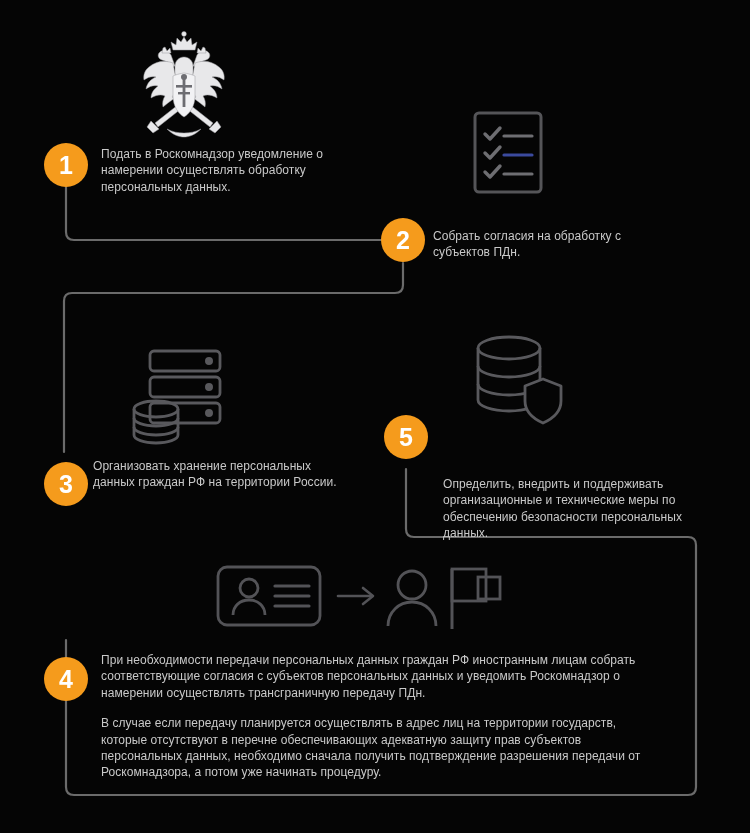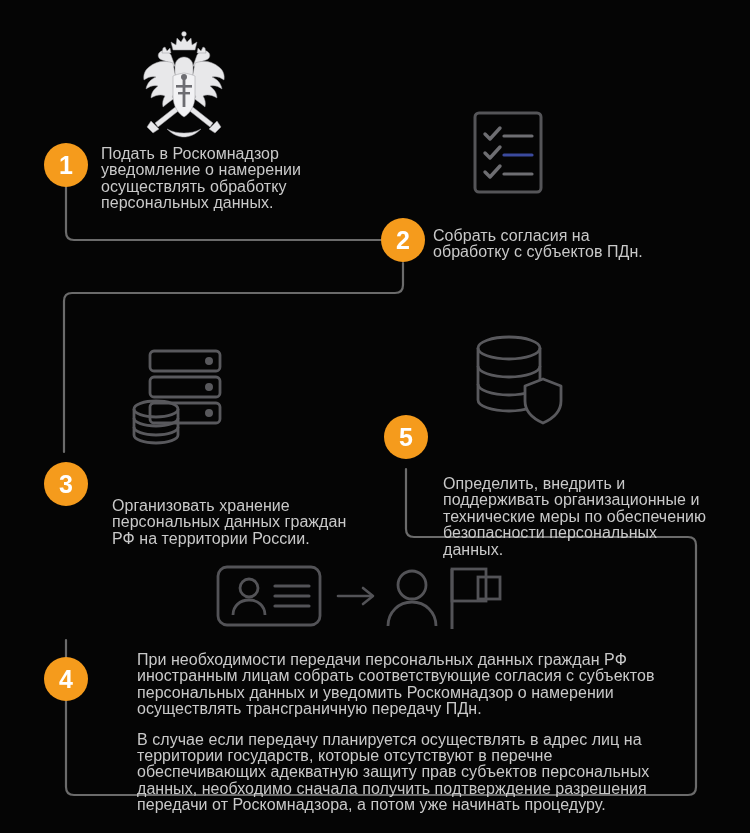--- a/index.html
+++ b/index.html
@@ -14,21 +14,21 @@
   svg.connectors { position:absolute; left:0; top:0; width:750px; height:833px; }
 
   .step-num {
     position:absolute; width:44px; height:44px; border-radius:50%;
     background:#F59B1C; color:#fff;
     display:flex; align-items:center; justify-content:center;
     font-size:25px; font-weight:bold; line-height:1;
     z-index:5; user-select:none;
   }
   .step-text {
-    position:absolute; color:#c9c9c9; font-size:16px; line-height:16.4px;
+    position:absolute; color:#c9c9c9; font-size:12px; line-height:16.4px;
     letter-spacing:0.05px; z-index:4;
   }
   .step-text p + p { margin-top:14px; }
 
   .icon { position:absolute; z-index:3; }
   .icon svg { display:block; }
 </style>
 </head>
 <body>
 
@@ -163,28 +163,28 @@
   <div class="step-text" style="left:101px; top:146px; width:270px;">
     <p>Подать в Роскомнадзор уведомление о намерении осуществлять обработку персональных данных.</p>
   </div>
 
   <div class="step-num" style="left:381px; top:218px;">2</div>
   <div class="step-text" style="left:433px; top:216px; width:230px;margin-top:12px;">
     <p>Собрать согласия на обработку с субъектов ПДн.</p>
   </div>
 
   <div class="step-num" style="left:44px; top:462px;">3</div>
-  <div class="step-text" style="left:112px; top:458px; width:250px;margin-top:40px;">
+  <div class="step-text" style="left:93px; top:458px; width:250px;">
     <p>Организовать хранение персональных данных граждан РФ на территории России.</p>
   </div>
 
   <div class="step-num" style="left:384px; top:415px;">5</div>
   <div class="step-text" style="left:443px; top:428px; width:270px;margin-top:48px;">
     <p>Определить, внедрить и поддерживать организационные и технические меры по обеспечению безопасности персональных данных.</p>
   </div>
 
   <div class="step-num" style="left:44px; top:657px;">4</div>
-  <div class="step-text" style="left:101px; top:652px; width:545px;margin-left:36px;">
+  <div class="step-text" style="left:101px; top:652px; width:545px;">
     <p>При необходимости передачи персональных данных граждан РФ иностранным лицам собрать соответствующие согласия с субъектов персональных данных и уведомить Роскомнадзор о намерении осуществлять трансграничную передачу ПДн.</p>
     <p>В случае если передачу планируется осуществлять в адрес лиц на территории государств, которые отсутствуют в перечне обеспечивающих адекватную защиту прав субъектов персональных данных, необходимо сначала получить подтверждение разрешения передачи от Роскомнадзора, а потом уже начинать процедуру.</p>
   </div>
 
 </div>
 
 </body></html>

